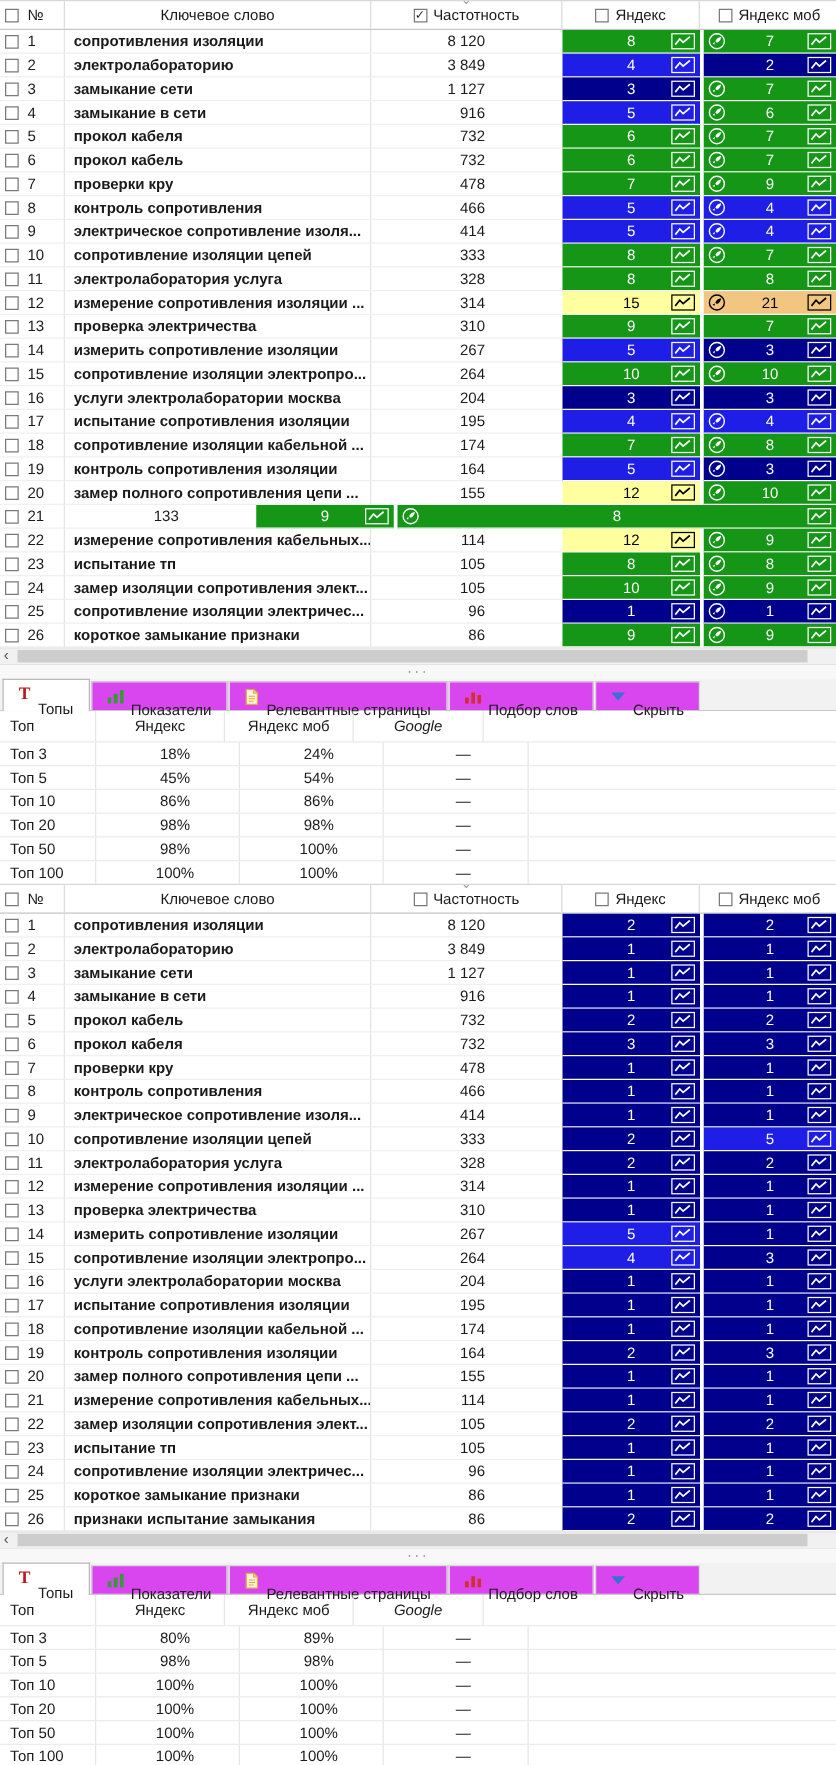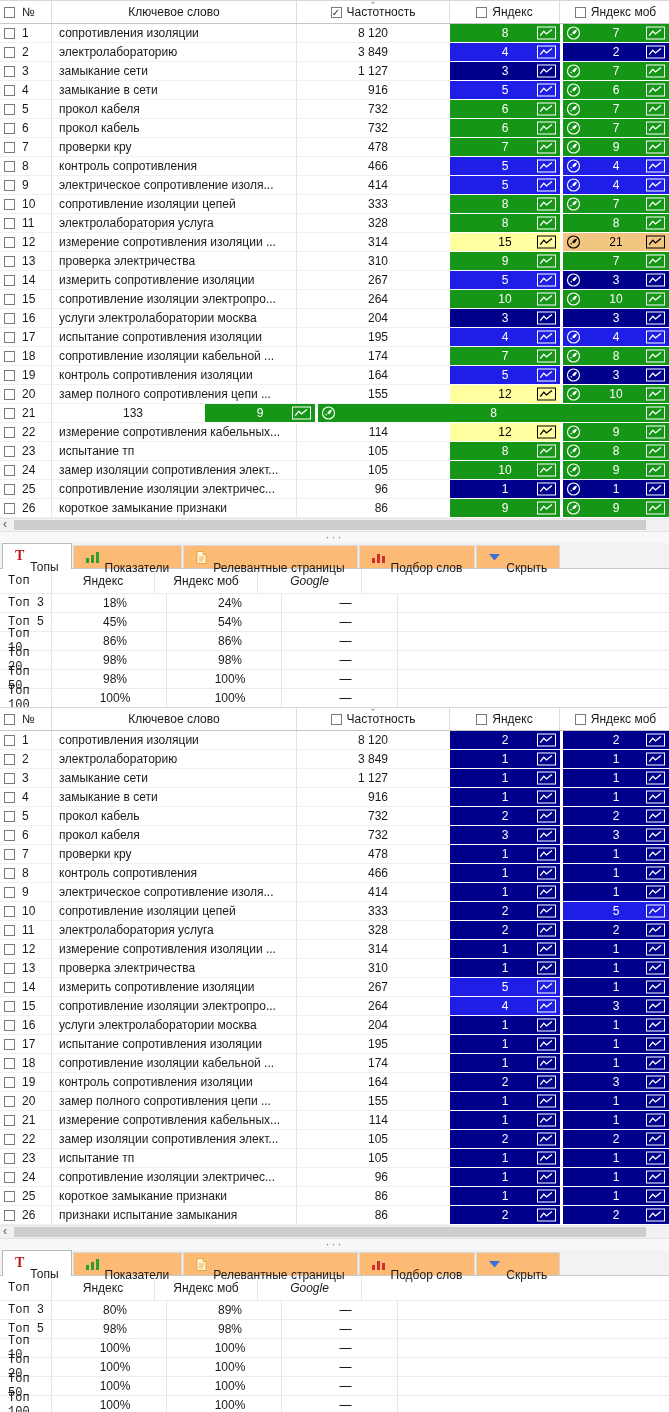--- a/index.html
+++ b/index.html
@@ -24,21 +24,21 @@
   .thead .c-num { padding-left:4px; gap:7px; }
   .sort-chev { position:absolute; top:-5px; left:50%; transform:translateX(-50%); font-size:10px; color:#9a9a9a; line-height:9px; }
 
   .cb { width:11px; height:11px; min-width:11px; border:1px solid #7a7a7a; background:#fff;
         display:inline-flex; align-items:center; justify-content:center;
         font-size:10px; line-height:9px; color:#2b2b2b; }
 
   .trow { display:flex; height:19px; }
   .trow > div { display:flex; align-items:center; }
   .trow .c-num { border-right:1px solid #e4e4e4; border-bottom:1px solid #f0f0f0; padding-left:4px; gap:7px; }
-  .trow .c-kw  { border-right:1px solid #e4e4e4; border-bottom:1px solid #f0f0f0; padding-left:7px; overflow:hidden; white-space:nowrap; }
+  .trow .c-kw  { border-right:1px solid #e4e4e4; border-bottom:1px solid #f0f0f0; padding-left:7px; overflow:hidden; white-space:nowrap;font-weight:bold; }
   .trow .c-freq{ border-bottom:1px solid #f0f0f0; justify-content:flex-end; padding-right:62px; }
   .c-pos { position:relative; justify-content:center; border-bottom:1px solid #fff; }
   .pos-val { font-size:12px; }
   .chart-ic { position:absolute; right:4px; top:50%; transform:translateY(-50%);
               width:19px; height:13px; border:1px solid currentColor;
               display:flex; align-items:center; justify-content:center; background:transparent; }
   .chart-ic svg { display:block; }
   .rocket-ic { position:absolute; left:3px; top:50%; transform:translateY(-50%); width:15px; height:15px; }
   .rocket-ic svg { display:block; }
 
@@ -48,33 +48,33 @@
   .sb-thumb { position:absolute; left:14px; top:1px; height:10px; width:632px; background:#cdcdcd; }
 
   
   .splitter { height:12px; background:#f8f8f8; border-top:1px solid #e3e3e3;
               display:flex; align-items:center; justify-content:center;
               color:#8a8a8a; font-size:12px; letter-spacing:2px; line-height:5px; }
 
   
   .tabbar { display:flex; height:26px; background:#f2f2f2; border-bottom:1px solid #c9c9c9; align-items:flex-end; padding-left:2px; }
   .tab { display:flex; align-items:center; gap:6px; padding:0 12px; height:23px;
-         background:#fdba74; border:1px solid #d8d8d8; border-bottom:none; margin-right:1px; }
+         background:#d946ef; border:1px solid #d8d8d8; border-bottom:none; margin-right:1px; }
   .tab.active { height:26px; background:#fff; border-color:#b9b9b9; margin-bottom:-1px; padding-bottom:1px; position:relative; z-index:2; }
   .tab-ic { display:inline-flex; align-items:center; }
   .ic-t { font-weight:bold; font-size:14px; line-height:12px; font-family:"Liberation Serif","DejaVu Serif",serif; }
   .tab-label { white-space:nowrap;margin-top:22px; }
 
   
   .tops { background:#fff; }
   .tops-head, .tops-row { display:flex; }
   .tops-head { height:24px; }
   .tops-row { height:19px; border-top:1px solid #ececec;gap:12px; }
   .tc { height:100%; display:flex; align-items:center; border-right:1px solid #e6e6e6; }
-  .t1 { width:52px; padding-left:8px;font-family:Liberation Mono, monospace; }
+  .t1 { width:77px; padding-left:8px; }
   .t2 { width:103px; justify-content:center; }
   .t3 { width:103px; justify-content:center; }
   .t4 { width:104px; justify-content:center;font-style:italic; }
 </style>
 </head>
 <body>
 
 <div class="app">
 
   <section class="panel">

